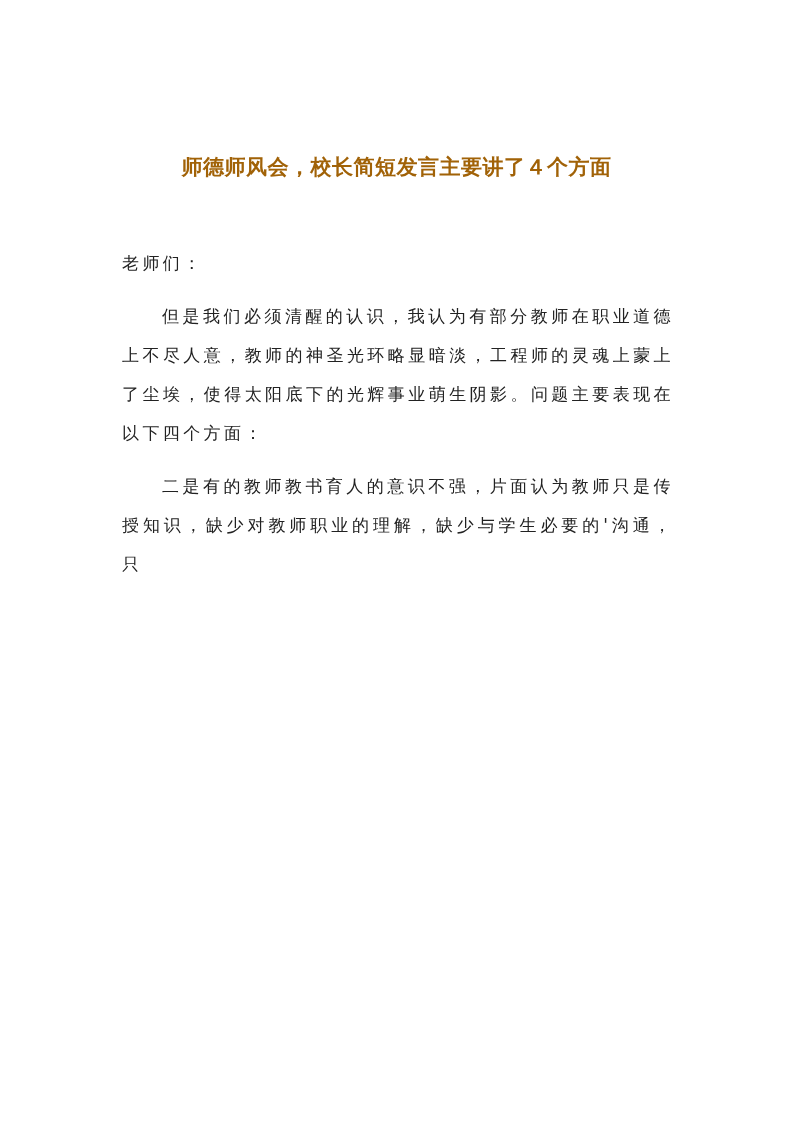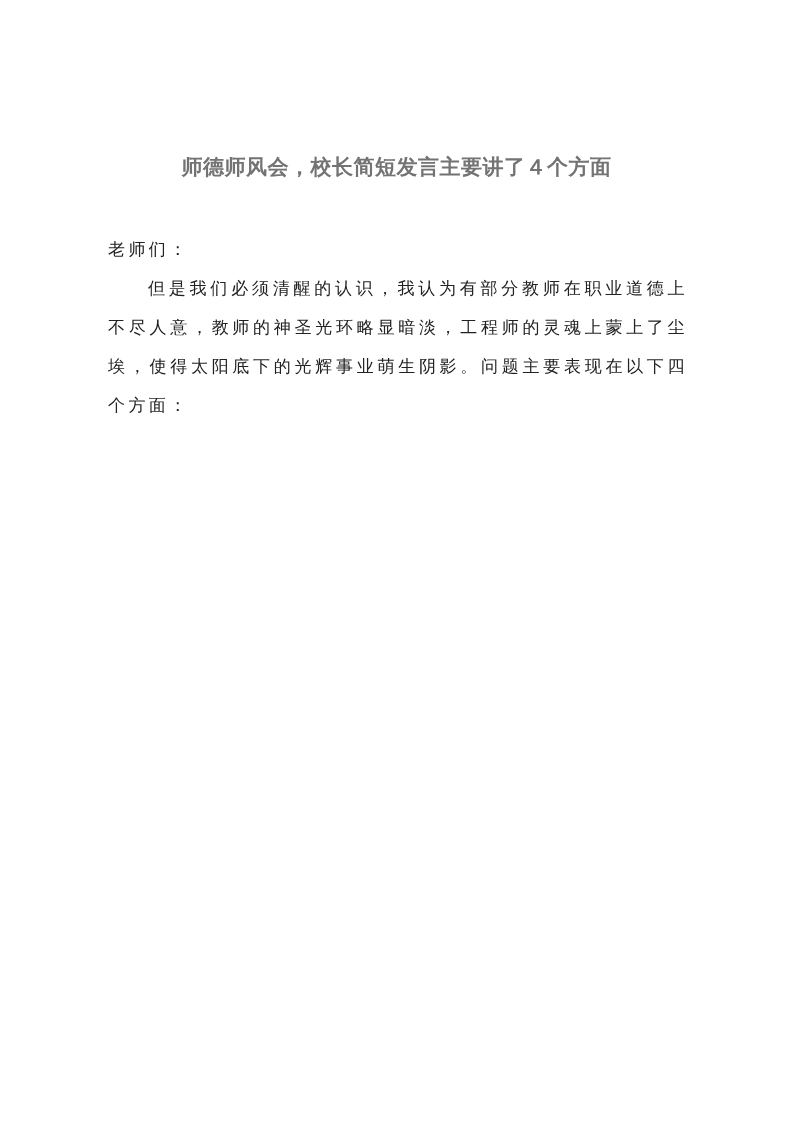--- a/index.html
+++ b/index.html
@@ -3,34 +3,35 @@
   <meta charset="utf-8">
   <style>
     html, body { margin: 0; padding: 0; background: #ffffff; }
     body { width: 793px; height: 1122px; position: relative; overflow: hidden; }
     .page {
       position: absolute; left: 0; top: 0; width: 793px; height: 1122px; background: #ffffff;
     }
     .title {
       position: absolute; top: 152px; left: 0; width: 793px; text-align: center;
       font-family: "DejaVu Serif", "Liberation Serif", serif;
-      font-weight: bold; font-size: 21px; color: #737373; letter-spacing: 0.5px;
+      font-weight: bold; font-size: 21px; color: #a16207; letter-spacing: 0.5px;
       line-height: 30px;
     }
     .body {
       position: absolute; left: 108px; top: 230px; width: 580px;
       font-family: "DejaVu Sans", "Liberation Sans", sans-serif;
       font-size: 17px; color: #222; line-height: 39px;
       letter-spacing: 3.4px; text-align: justify;
     }
-    .body p { margin: 0; }
+    .body p { margin: 14px; }
     .body p.indent { text-indent: 40px; }
   </style>
 </head>
 <body>
 
 <div class="page">
   <div class="title">师德师风会，校长简短发言主要讲了４个方面</div>
   <div class="body">
     <p>老师们：</p>
     <p class="indent">但是我们必须清醒的认识，我认为有部分教师在职业道德上不尽人意，教师的神圣光环略显暗淡，工程师的灵魂上蒙上了尘埃，使得太阳底下的光辉事业萌生阴影。问题主要表现在以下四个方面：</p>
+    <p class="indent">二是有的教师教书育人的意识不强，片面认为教师只是传授知识，缺少对教师职业的理解，缺少与学生必要的'沟通，只</p>
   </div>
 </div>
 
 </body></html>

